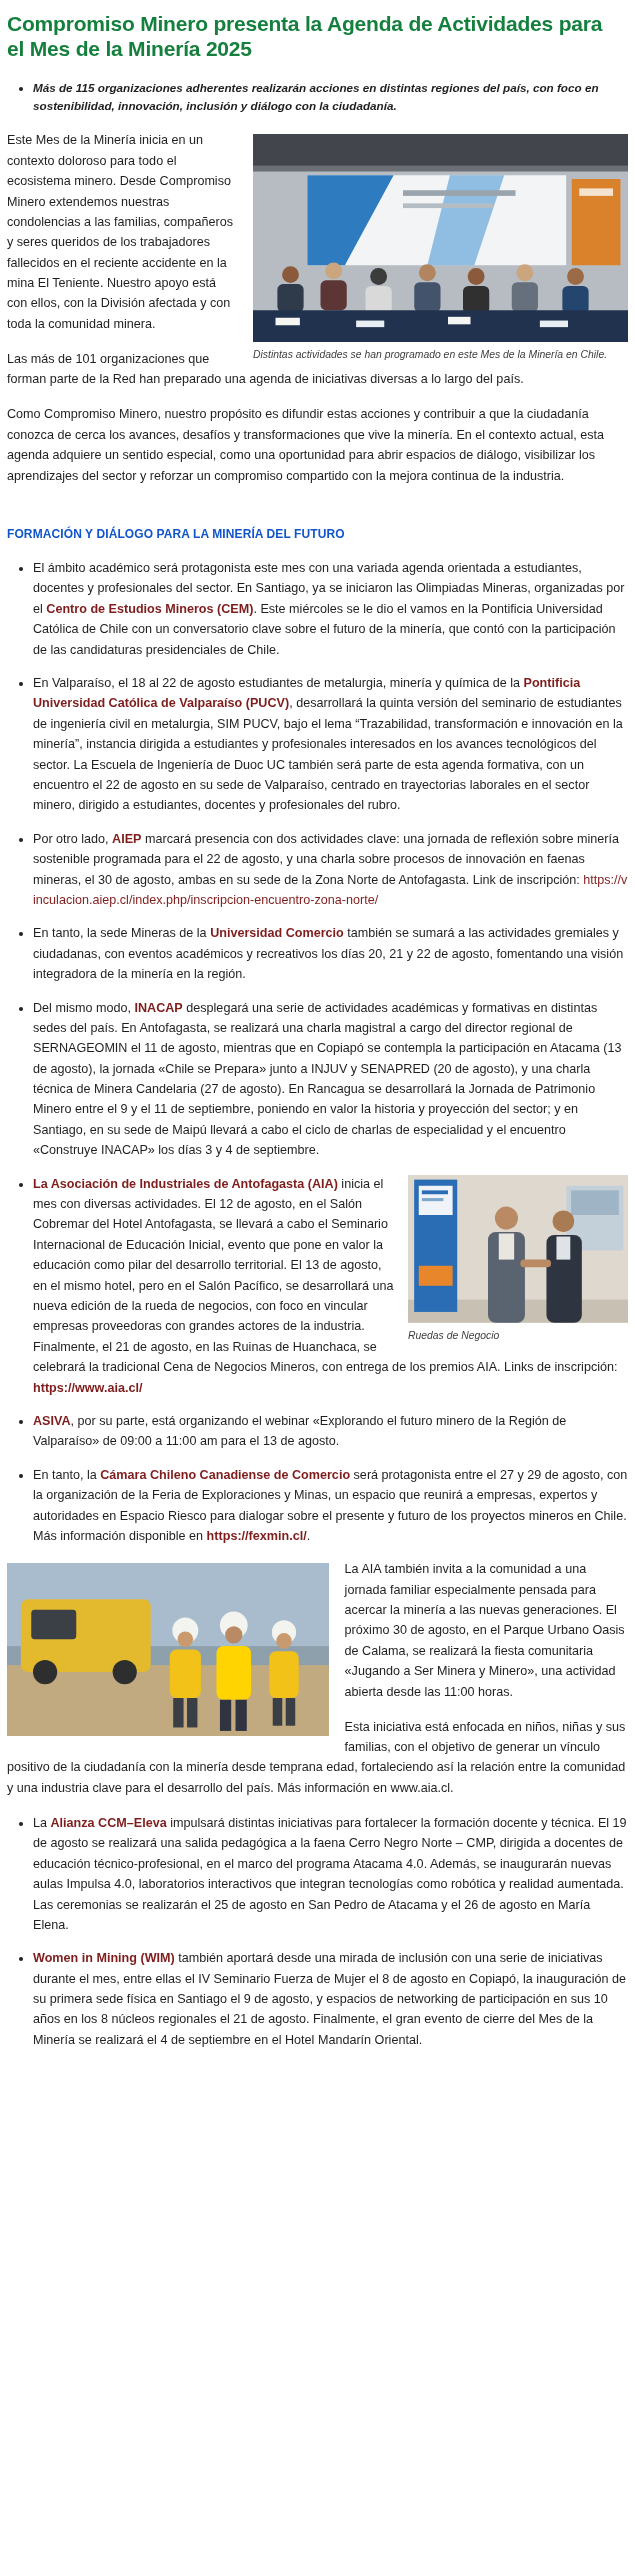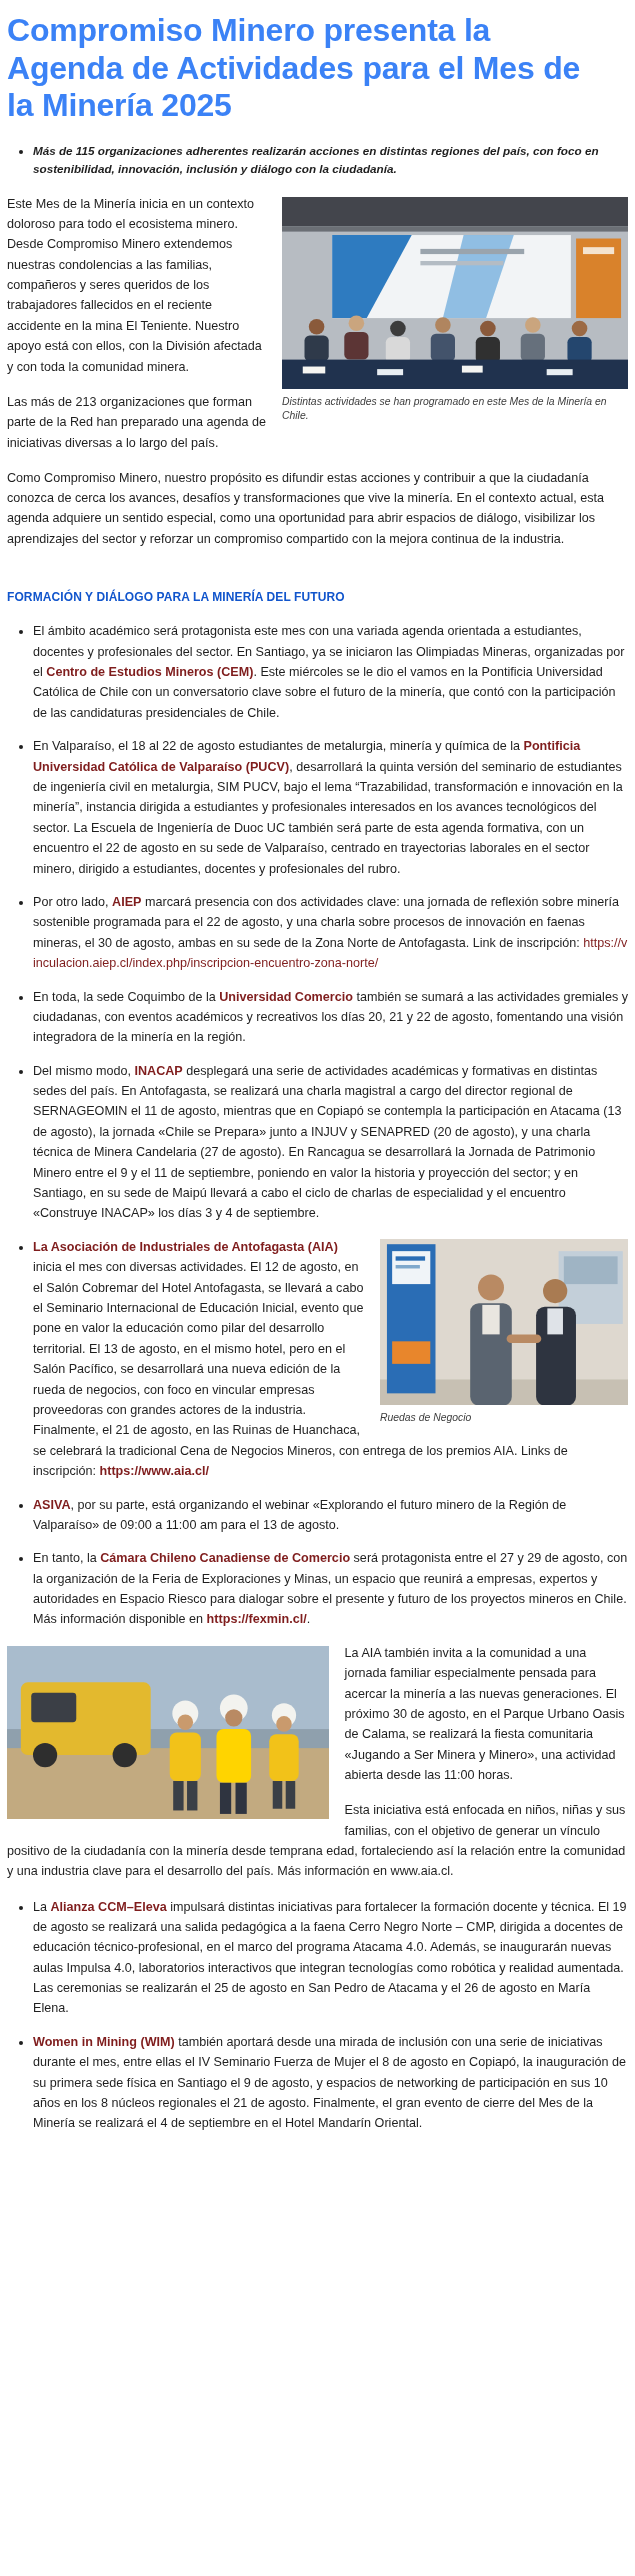--- a/index.html
+++ b/index.html
@@ -6,24 +6,24 @@
   body {
     width: 635px;
     font-family: "Liberation Sans", sans-serif;
     color: #1f1f1f;
     font-size: 12.6px;
     line-height: 1.62;
   }
   .page { padding: 10.4px 7px 24px 7px; }
 
   h1 {
-    font-size: 32px;
+    font-size: 21px;
     line-height: 1.17;
     font-weight: 700;
-    color: #3b82f6;
+    color: #15803d;
     margin: 1.7px 0 17.3px 0;
     max-width: 602px;
     letter-spacing: -0.2px;
   }
 
   ul.lead { margin: 0 0 15.6px 0; padding-left: 26px; }
   ul.lead li {
     font-weight: 700;
     font-style: italic;
     font-size: 11.7px;
@@ -40,22 +40,22 @@
     font-size: 12px;
     font-weight: 700;
     margin: 24px 0 14px 0;
     letter-spacing: 0.1px;
   }
 
   ul.bullets { margin: 0 0 8.7px 0; padding-left: 26px; }
   ul.bullets li { margin-bottom: 13px; }
 
   figure { margin: 0; }
-  figure.photo-right { float: right; width: 346px; margin: 3.5px 0 7px 15.6px; }
-  figure.photo-right.sm { width: 248px; margin: 1.7px 0 7px 14px; }
+  figure.photo-right { float: right; width: 375px; margin: 3.5px 0 7px 15.6px; }
+  figure.photo-right.sm { width: 220px; margin: 1.7px 0 7px 14px; }
   figure.photo-left { float: left; width: 322px; margin: 3.5px 15.6px 7px 0; }
   figure svg { display: block; width: 100%; height: auto; }
   figcaption {
     font-size: 10.4px;
     font-style: italic;
     color: #3d3d3d;
     line-height: 1.35;
     margin-top: 6px;
   }
 
@@ -104,30 +104,30 @@
           <rect x="330" y="162" width="28" height="30" rx="6" fill="#24466e"></rect>
         <rect y="188" width="400" height="34" fill="#20324e"></rect>
         <rect x="24" y="196" width="26" height="8" fill="#f5f5f2"></rect>
         <rect x="110" y="199" width="30" height="7" fill="#e9eef2"></rect>
         <rect x="208" y="195" width="24" height="8" fill="#f5f5f2"></rect>
         <rect x="306" y="199" width="30" height="7" fill="#e9eef2"></rect>
       </svg>
       <figcaption>Distintas actividades se han programado en este Mes de la Minería en Chile.</figcaption>
     </figure>
     <p>Este Mes de la Minería inicia en un contexto doloroso para todo el ecosistema minero. Desde Compromiso Minero extendemos nuestras condolencias a las familias, compañeros y seres queridos de los trabajadores fallecidos en el reciente accidente en la mina El Teniente. Nuestro apoyo está con ellos, con la División afectada y con toda la comunidad minera.</p>
-    <p>Las más de 213 organizaciones que forman parte de la Red han preparado una agenda de iniciativas diversas a lo largo del país.</p>
+    <p>Las más de 101 organizaciones que forman parte de la Red han preparado una agenda de iniciativas diversas a lo largo del país.</p>
     <p class="clear">Como Compromiso Minero, nuestro propósito es difundir estas acciones y contribuir a que la ciudadanía conozca de cerca los avances, desafíos y transformaciones que vive la minería. En el contexto actual, esta agenda adquiere un sentido especial, como una oportunidad para abrir espacios de diálogo, visibilizar los aprendizajes del sector y reforzar un compromiso compartido con la mejora continua de la industria.</p>
   </div>
 
   <h2 class="sec">FORMACIÓN Y DIÁLOGO PARA LA MINERÍA DEL FUTURO</h2>
   <ul class="bullets">
     <li><span class="seg-plain">El ámbito académico será protagonista este mes con una variada agenda orientada a estudiantes, docentes y profesionales del sector. En Santiago, ya se iniciaron las Olimpiadas Mineras, organizadas por el </span><a class="seg-link">Centro de Estudios Mineros (CEM)</a><span class="seg-plain">.  Este miércoles se le dio el vamos en la Pontificia Universidad Católica de Chile con un conversatorio clave sobre el futuro de la minería, que contó con la participación de las candidaturas presidenciales de Chile.</span></li>
     <li><span class="seg-plain">En Valparaíso, el 18 al 22 de agosto estudiantes de metalurgia, minería y química de la </span><a class="seg-link">Pontificia Universidad Católica de Valparaíso (PUCV)</a><span class="seg-plain">, desarrollará la quinta versión del seminario de estudiantes de ingeniería civil en metalurgia, SIM PUCV, bajo el lema “Trazabilidad, transformación e innovación en la minería”, instancia dirigida a estudiantes y profesionales interesados en los avances tecnológicos del sector. La Escuela de Ingeniería de Duoc UC también será parte de esta agenda formativa, con un encuentro el 22 de agosto en su sede de Valparaíso, centrado en trayectorias laborales en el sector minero, dirigido a estudiantes, docentes y profesionales del rubro.</span></li>
     <li><span class="seg-plain">Por otro lado, </span><a class="seg-link">AIEP</a><span class="seg-plain"> marcará presencia con dos actividades clave: una jornada de reflexión sobre minería sostenible programada para el 22 de agosto, y una charla sobre procesos de innovación en faenas mineras, el 30 de agosto, ambas en su sede de la Zona Norte de Antofagasta. Link de inscripción: </span><a class="seg-url">https://vinculacion.aiep.cl/index.php/inscripcion-encuentro-zona-norte/</a></li>
-    <li><span class="seg-plain">En toda, la sede Coquimbo de la </span><a class="seg-link">Universidad Comercio</a><span class="seg-plain"> también se sumará a las actividades gremiales y ciudadanas, con eventos académicos y recreativos los días 20, 21 y 22 de agosto, fomentando una visión integradora de la minería en la región.</span></li>
+    <li><span class="seg-plain">En tanto, la sede Mineras de la </span><a class="seg-link">Universidad Comercio</a><span class="seg-plain"> también se sumará a las actividades gremiales y ciudadanas, con eventos académicos y recreativos los días 20, 21 y 22 de agosto, fomentando una visión integradora de la minería en la región.</span></li>
     <li><span class="seg-plain">Del mismo modo, </span><a class="seg-link">INACAP</a><span class="seg-plain"> desplegará una serie de actividades académicas y formativas en distintas sedes del país. En Antofagasta, se realizará una charla magistral a cargo del director regional de SERNAGEOMIN el 11 de agosto, mientras que en Copiapó se contempla la participación en Atacama (13 de agosto), la jornada «Chile se Prepara» junto a INJUV y SENAPRED (20 de agosto), y una charla técnica de Minera Candelaria (27 de agosto). En Rancagua se desarrollará la Jornada de Patrimonio Minero entre el 9 y el 11 de septiembre, poniendo en valor la historia y proyección del sector; y en Santiago, en su sede de Maipú llevará a cabo el ciclo de charlas de especialidad y el encuentro «Construye INACAP» los días 3 y 4 de septiembre.</span></li>
   </ul>
 
   <ul class="bullets">
     <li class="clearfix">
       <figure class="photo-right sm">
         <svg viewBox="0 0 286 192" xmlns="http://www.w3.org/2000/svg" role="img" aria-hidden="true">
           <rect width="286" height="192" fill="#ded8cf"></rect>
           <rect y="162" width="286" height="30" fill="#c7c0b3"></rect>
           <rect x="8" y="6" width="56" height="172" fill="#2a6db5"></rect>

